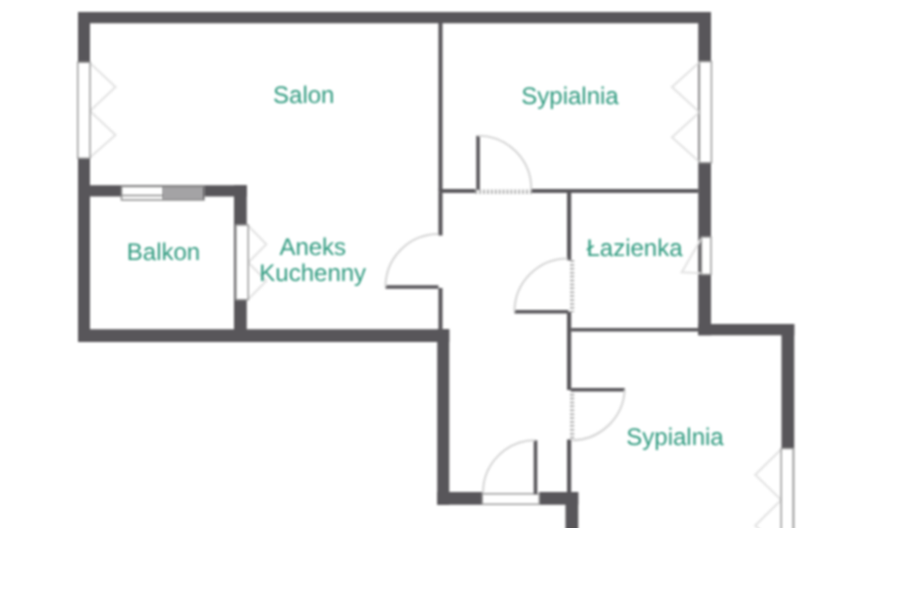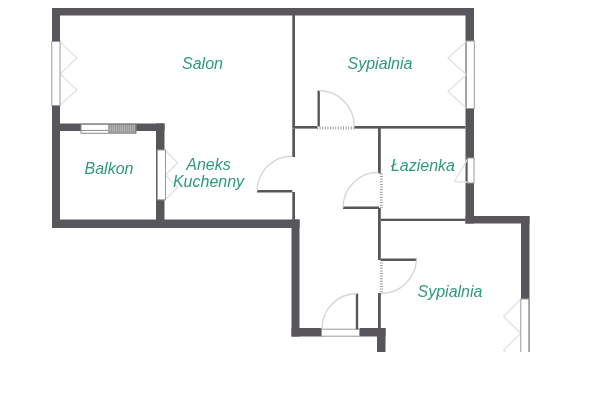--- a/index.html
+++ b/index.html
@@ -1,16 +1,16 @@
 <!DOCTYPE html>
 <html><head>
 <meta charset="utf-8">
 <style>
 html,body{margin:0;padding:0;background:#ffffff;}
-#plan{position:relative;width:600px;height:352px;font-family:"Liberation Sans",sans-serif;filter:blur(0.55px);font-style:italic;}
+#plan{position:relative;width:600px;height:352px;font-family:"Liberation Sans",sans-serif;filter:blur(0.55px);}
 </style>
 </head>
 <body>
 <div id="plan">
 <svg width="600" height="400" viewBox="0 0 600 400" xmlns="http://www.w3.org/2000/svg">
   <g fill="#58565a" stroke="none">
 
     <rect x="52" y="8" width="422" height="7.5"></rect>
 
     <rect x="52" y="8" width="8" height="220"></rect>

